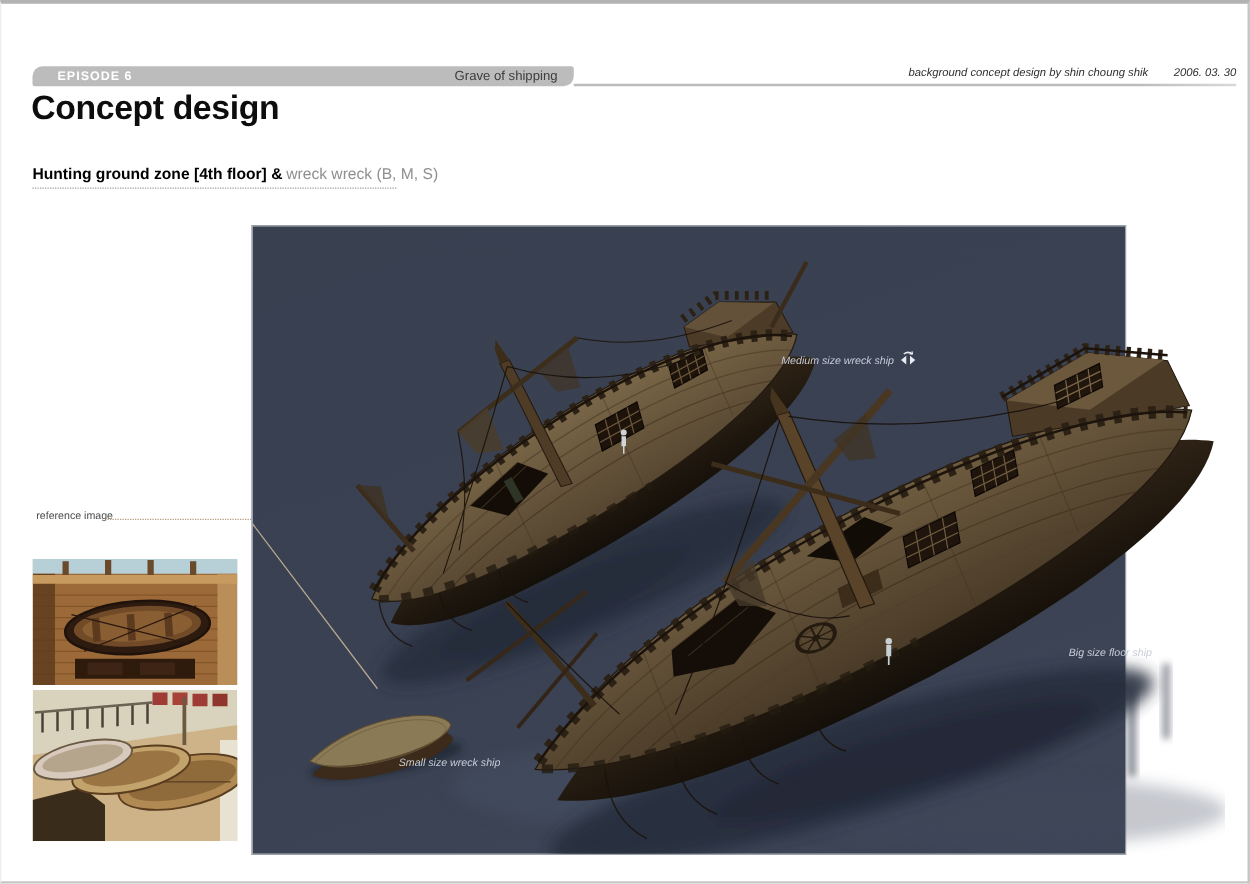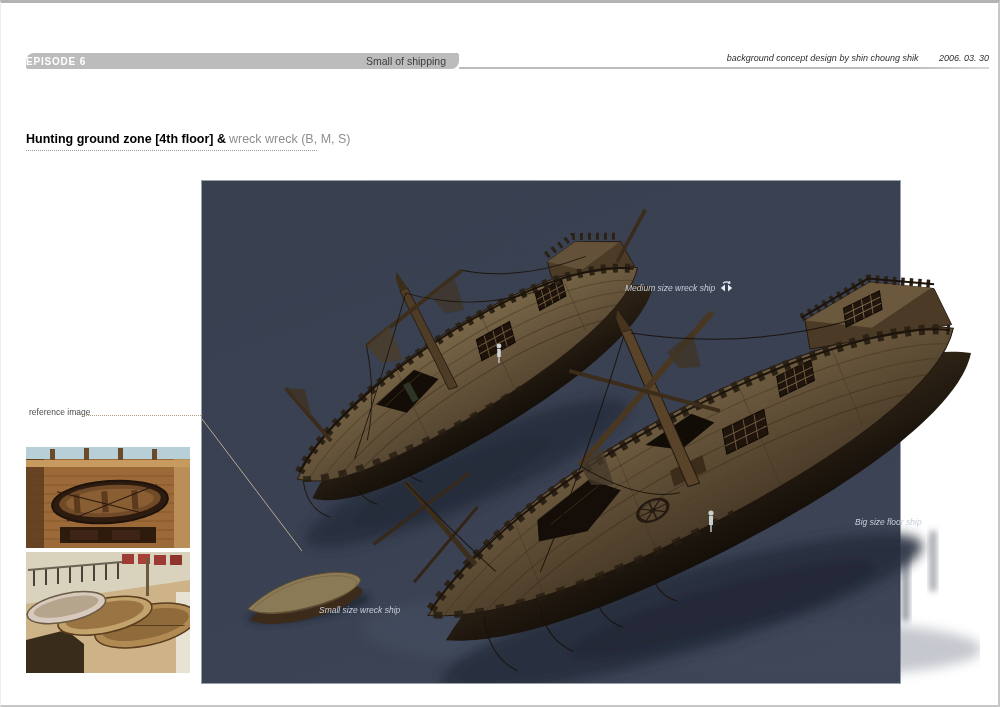--- a/index.html
+++ b/index.html
@@ -9,21 +9,21 @@
     border-top:3px solid #b3b3b3;border-right:2px solid #c7c7c7;
     border-bottom:2px solid #c7c7c7;border-left:1px solid #ececec;
     font-family:"Liberation Sans",sans-serif;
   }
   
   .header-bar{
     position:absolute;left:25px;top:50px;width:433px;height:16px;
     background:#bcbcbc;border-radius:8px 2px 8px 2px;
     display:flex;align-items:center;justify-content:space-between;
   }
-  .episode{margin-left:0;font-size:10px;font-weight:bold;color:#ffffff;letter-spacing:.8px;}
+  .episode{margin-left:20px;font-size:10px;font-weight:bold;color:#ffffff;letter-spacing:.8px;}
   .chapter{margin-right:13px;font-size:10.5px;color:#3d3d3d;}
   .header-rule{position:absolute;left:458px;top:64px;width:530px;height:2px;
     background:linear-gradient(to right,#bcbcbc 85%,#d9d9d9);}
   .credit-line{position:absolute;left:500px;top:50px;width:488px;text-align:right;
     font-size:9px;font-style:italic;color:#2e2e2e;}
   .credit-line .date{margin-left:18px;margin-top:28px;}
   .page-title{position:absolute;left:24px;top:68px;font-size:27px;font-weight:600;
     color:#0d0d0d;letter-spacing:-0.3px;}
   .subtitle{position:absolute;left:25px;top:129px;width:291px;font-size:12.5px;
     padding-bottom:4px;border-bottom:1px dotted #9a9a9a;white-space:nowrap;}
@@ -51,27 +51,28 @@
   .lbl-small{left:117px;top:424px;}
   .flip-icon{display:inline-block;}
 </style>
 </head>
 <body>
 
 <div class="page">
 
   <div class="header-bar">
     <span class="episode">EPISODE 6</span>
-    <span class="chapter">Small of shipping</span>
+    <span class="chapter">Grave of shipping</span>
   </div>
   <div class="header-rule"></div>
   <div class="credit-line">
     <span>background concept design  by  shin choung shik</span>
     <span class="date">2006. 03. 30</span>
   </div>
+  <div class="page-title">Concept design</div>
   <div class="subtitle">
     <span class="strong">Hunting ground zone [4th floor] &amp;</span><span class="muted">wreck wreck (B, M, S)</span>
   </div>
 
   <div class="ref-label">reference image</div>
   <div class="ref-dotted"></div>
 
   <div class="photo photo-1">
     <svg width="164" height="101" viewBox="0 0 164 101">
       <rect width="164" height="101" fill="#9c6a38"></rect>

